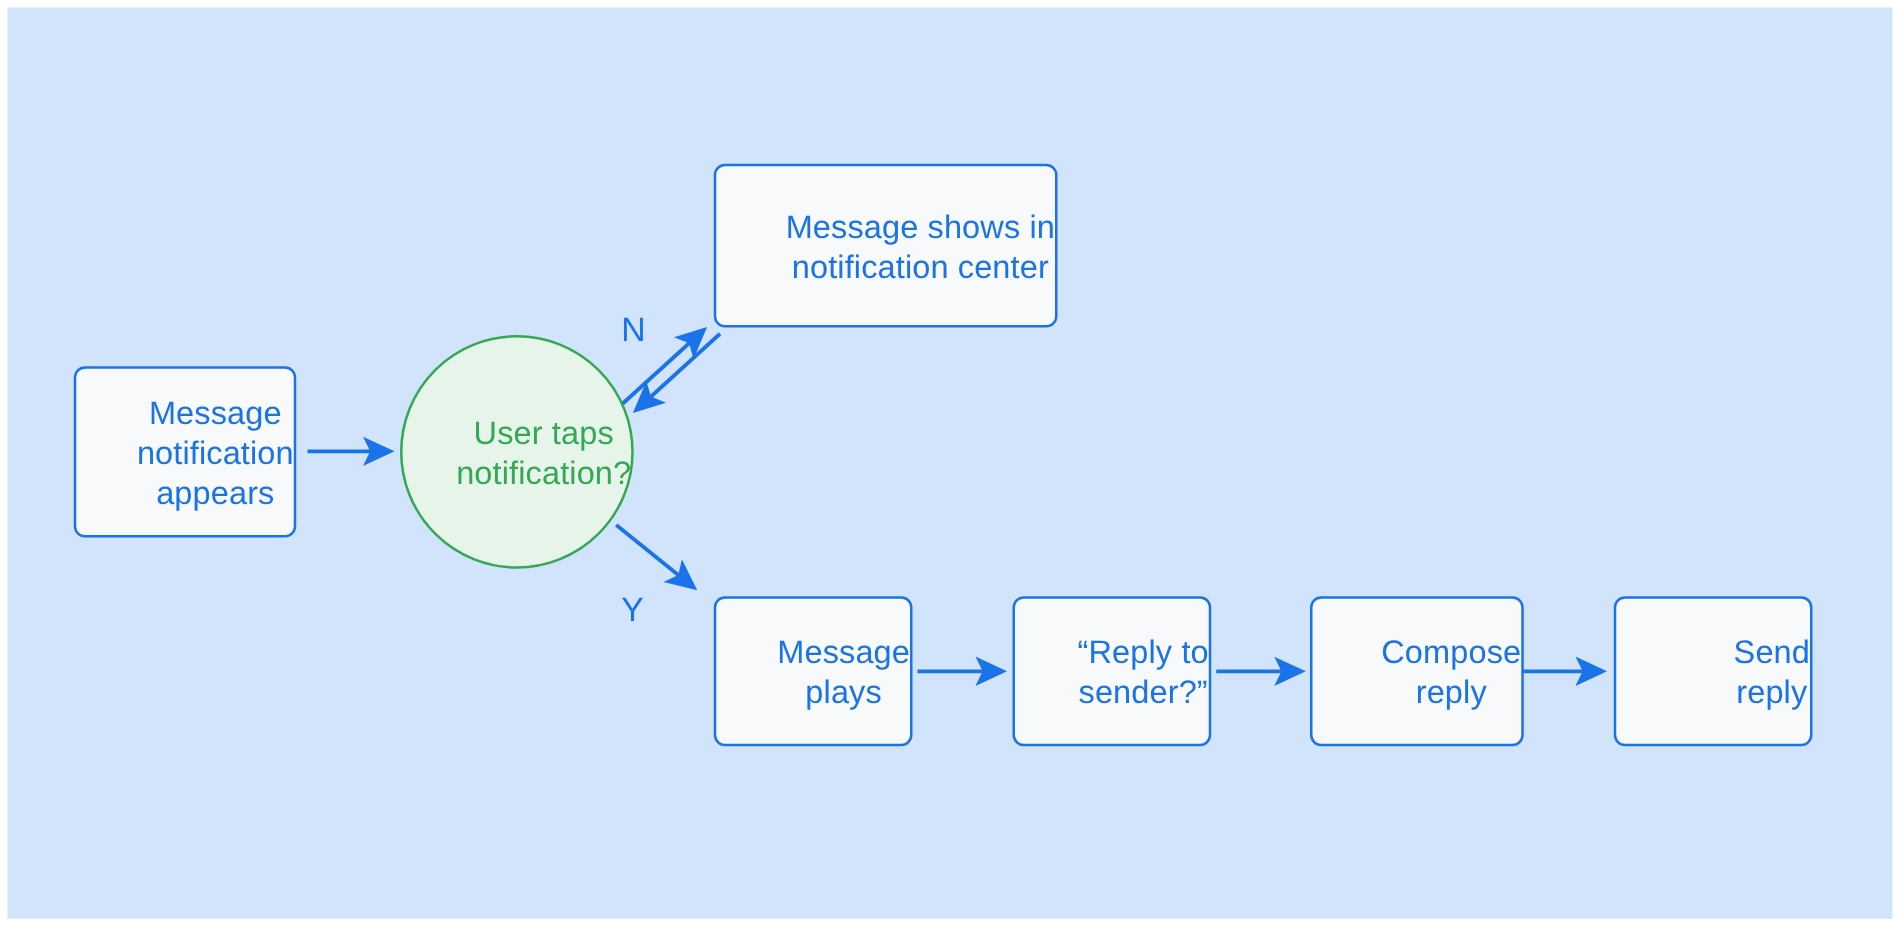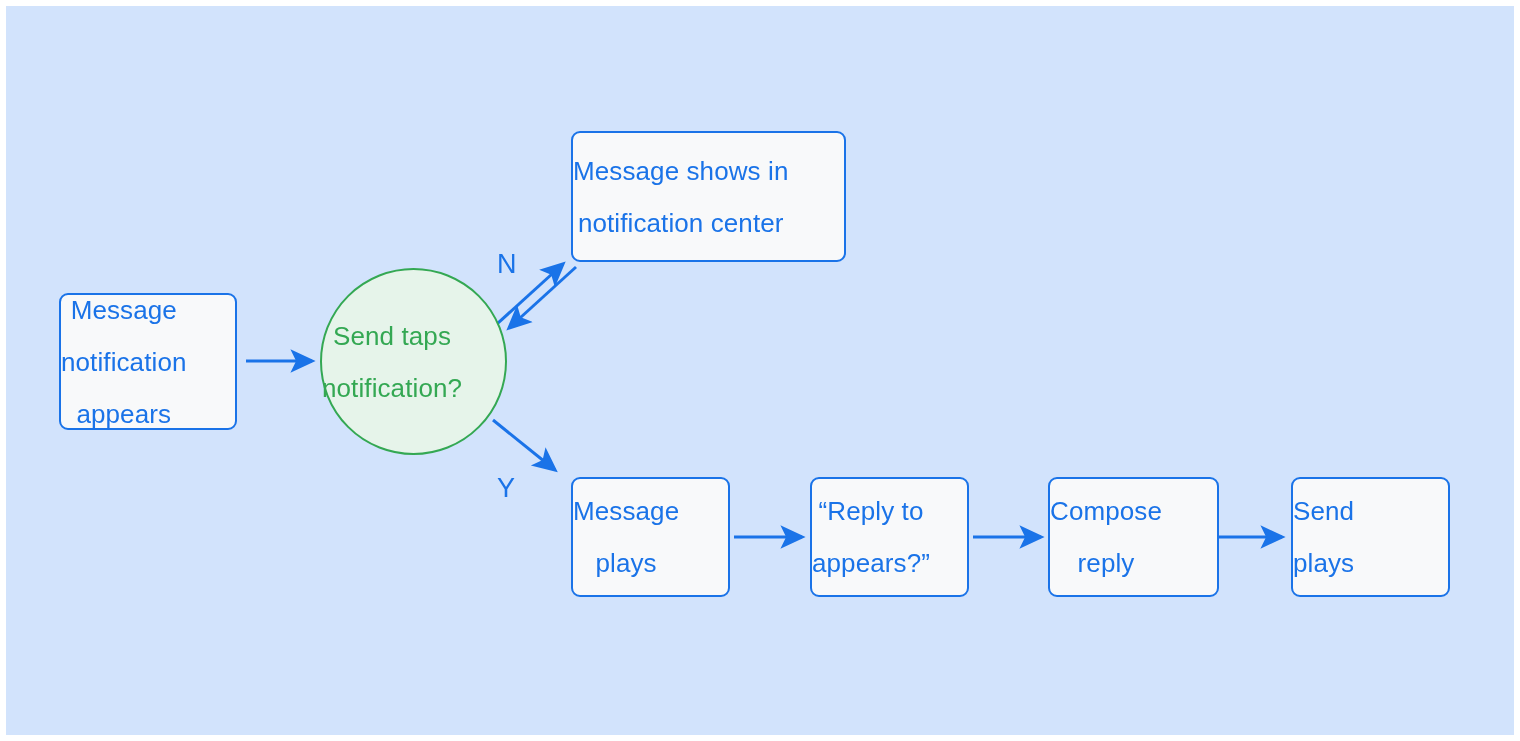--- a/index.html
+++ b/index.html
@@ -22,24 +22,24 @@
     height: 729px;
     background: #d2e3fc;
     box-sizing: border-box;
   }
 
   .node {
     position: absolute;
     box-sizing: border-box;
     display: flex;
     align-items: center;
-    justify-content: flex-start;
+    justify-content: flex-end;
     text-align: center;
     font-size: 26px;
-    line-height: 52px;
+    line-height: 32px;
     letter-spacing: 0.1px;
   }
 
   .box {
     background: #f8f9fa;
     border: 2px solid #1a73e8;
     border-radius: 9px;
     color: #1a73e8;
   }
 
@@ -110,46 +110,46 @@
     </g>
   </svg>
 
   <div class="node box" style="left:53px; top:287px; width:178px; height:137px;">
     <span class="lbl">Message
 notification
 appears</span>
   </div>
 
   <div class="node circle" style="left:314px; top:262px; width:187px; height:187px;">
-    <span class="lbl">Send taps
+    <span class="lbl">User taps
 notification?</span>
   </div>
 
   <div class="node box" style="left:565px; top:125px; width:275px; height:131px;">
     <span class="lbl">Message shows in
 notification center</span>
   </div>
 
   <div class="node box" style="left:565px; top:471px; width:159px; height:120px;">
     <span class="lbl">Message
 plays</span>
   </div>
 
   <div class="node box" style="left:804px; top:471px; width:159px; height:120px;">
     <span class="lbl">“Reply to
-appears?”</span>
+sender?”</span>
   </div>
 
   <div class="node box" style="left:1042px; top:471px; width:171px; height:120px;">
     <span class="lbl">Compose
 reply</span>
   </div>
 
   <div class="node box" style="left:1285px; top:471px; width:159px; height:120px;">
     <span class="lbl">Send
-plays</span>
+reply</span>
   </div>
 
   <div class="edge-label" style="left:491px; top:243px;">N</div>
 
   <div class="edge-label" style="left:491px; top:467px;">Y</div>
 
 </div>
 
 </body></html>

